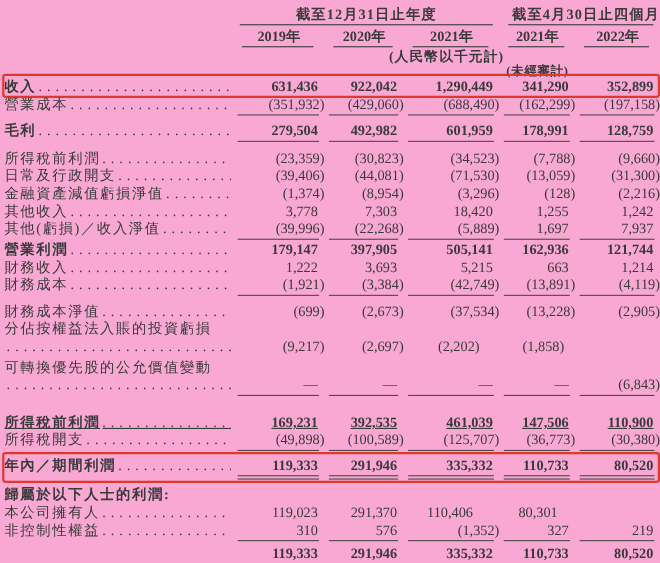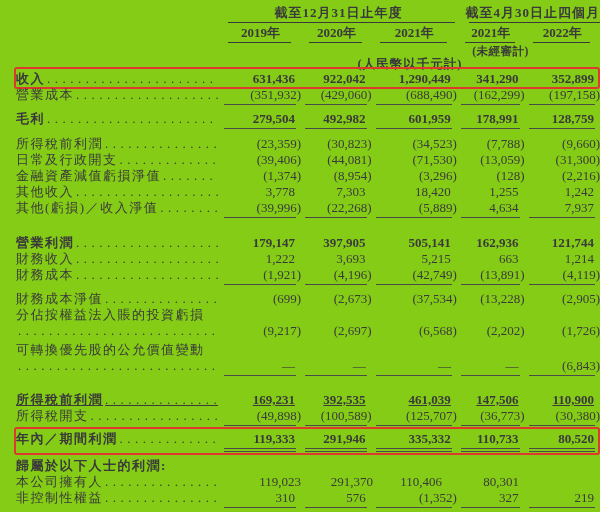--- a/index.html
+++ b/index.html
@@ -1,24 +1,24 @@
 <!DOCTYPE html>
 <html><head>
 <meta charset="utf-8">
 <style>
   * { box-sizing: border-box; margin: 0; padding: 0; }
   body { margin: 0; background: #f2f2f2; }
   .page {
     position: relative;
     width: 600px; height: 512px;
-    background: #84cc16;
+    background: #f9a8d4;
     overflow: hidden;
     font-family: "Liberation Serif", "DejaVu Serif", serif;
     color: #3a3a3a;
-    padding: 5px 0 0 16px;
+    padding: 5px 0 0 4px;
   }
   
   .lbl { width: 208px; }
   .c0 { width: 83px; } .c1 { width: 72px; } .c2 { width: 87px; }
   .c3 { width: 69px; } .c4 { width: 77px; }
 
   
   .hrow { display: flex; align-items: flex-end; }
   .hgroups { height: 15px; }
   .hg { font-weight: bold; font-size: 13px; letter-spacing: 1px; text-align: center; line-height: 14px; white-space: nowrap; }
@@ -100,27 +100,27 @@
       <div class="c2">
           <div class="yln"></div>
         </div>
       <div class="c3">
           <div class="yln"></div>
         </div>
       <div class="c4">
           <div class="yln"></div>
         </div>
     </div>
+    <div class="hrow hnote1">
+      <div class="lbl"></div>
+      <div class="hnote">(人民幣以千元計)</div>
+    </div>
     <div class="hrow hnote2">
       <div class="sp"></div>
       <div class="un">(未經審計)</div>
-    </div>
-    <div class="hrow hnote1">
-      <div class="lbl"></div>
-      <div class="hnote">(人民幣以千元計)</div>
     </div>
   </div>
 
   <div id="table-body">
       <div class="rowwrap">
         <div class="row bold">
           <div class="cell lbl">
             <span class="lt">收入</span>
             <span class="dots"></span>
           </div>
@@ -248,21 +248,21 @@
       </div>
       <div class="rowwrap">
         <div class="row">
           <div class="cell lbl">
             <span class="lt">其他(虧損)／收入淨值</span>
             <span class="dots"></span>
           </div>
           <div class="cell num c0">(39,996)</div>
           <div class="cell num c1">(22,268)</div>
           <div class="cell num c2">(5,889)</div>
-          <div class="cell num c3 np">4,634</div>
+          <div class="cell num c3 np">1,697</div>
           <div class="cell num c4 np">7,937</div>
         </div>
         <div class="rule-row single">
           <div class="cell lbl"></div>
           <div class="cell c0">
             <div class="ln"></div>
           </div>
           <div class="cell c1">
             <div class="ln"></div>
           </div>
@@ -270,21 +270,21 @@
             <div class="ln"></div>
           </div>
           <div class="cell c3">
             <div class="ln"></div>
           </div>
           <div class="cell c4">
             <div class="ln"></div>
           </div>
         </div>
       </div>
-      <div class="rowwrap" style="margin-top: 16px;">
+      <div class="rowwrap" style="margin-top: 0;">
         <div class="row bold">
           <div class="cell lbl">
             <span class="lt">營業利潤</span>
             <span class="dots"></span>
           </div>
           <div class="cell num c0 np">179,147</div>
           <div class="cell num c1 np">397,905</div>
           <div class="cell num c2 np">505,141</div>
           <div class="cell num c3 np">162,936</div>
           <div class="cell num c4 np">121,744</div>
@@ -303,21 +303,21 @@
           <div class="cell num c4 np">1,214</div>
         </div>
       </div>
       <div class="rowwrap">
         <div class="row">
           <div class="cell lbl">
             <span class="lt">財務成本</span>
             <span class="dots"></span>
           </div>
           <div class="cell num c0">(1,921)</div>
-          <div class="cell num c1">(4,196)</div>
+          <div class="cell num c1">(3,384)</div>
           <div class="cell num c2">(42,749)</div>
           <div class="cell num c3">(13,891)</div>
           <div class="cell num c4">(4,119)</div>
         </div>
         <div class="rule-row single">
           <div class="cell lbl"></div>
           <div class="cell c0">
             <div class="ln"></div>
           </div>
           <div class="cell c1">
@@ -354,23 +354,22 @@
           </div>
         </div>
       </div>
       <div class="rowwrap">
         <div class="row">
           <div class="cell lbl">
             <span class="dots"></span>
           </div>
           <div class="cell num c0">(9,217)</div>
           <div class="cell num c1">(2,697)</div>
-          <div class="cell num c2">(6,568)</div>
           <div class="cell num c3">(2,202)</div>
-          <div class="cell num c4">(1,726)</div>
+          <div class="cell num c4">(1,858)</div>
         </div>
       </div>
       <div class="rowwrap" style="margin-top: 3px;">
         <div class="row">
           <div class="cell lbl">
             <span class="lt">可轉換優先股的公允價值變動</span>
           </div>
         </div>
       </div>
       <div class="rowwrap">

